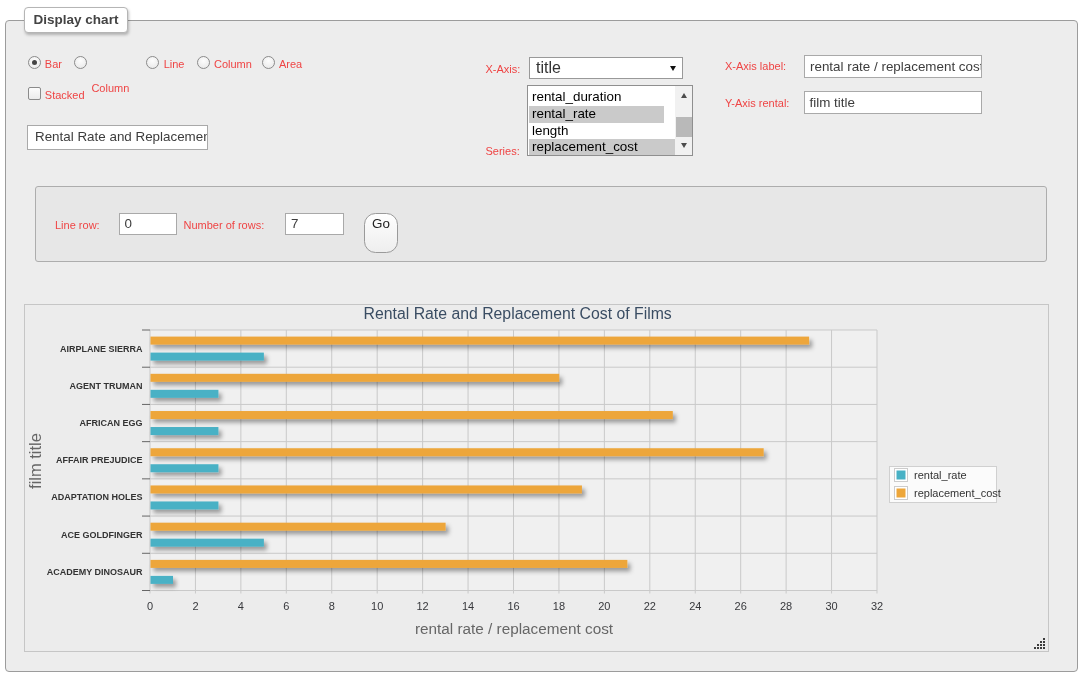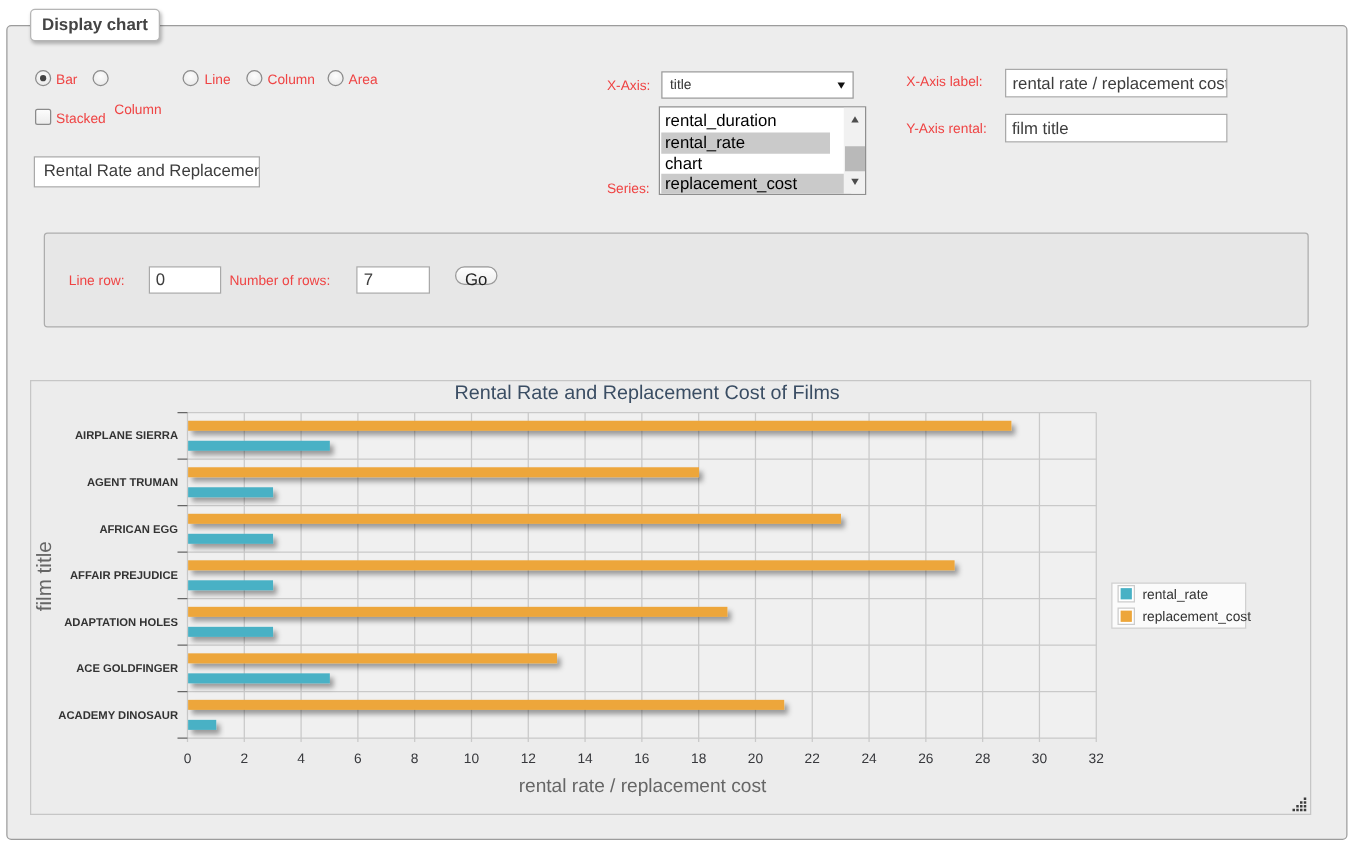--- a/index.html
+++ b/index.html
@@ -6,23 +6,23 @@
 #page{position:relative;width:1081px;height:681px;background:#fff;font-family:"Liberation Sans",sans-serif;overflow:hidden;}
 .abs{position:absolute;}
 #fieldset{left:4.5px;top:19.5px;width:1073px;height:652.5px;border:1.5px solid #9c9c9c;border-radius:4px;background:#ededed;box-sizing:border-box;}
 #legendbox{left:24px;top:7px;width:104px;height:26px;background:#fff;border:1px solid #b5b5b5;border-radius:4px;box-shadow:1px 2px 3px rgba(0,0,0,0.25);box-sizing:border-box;line-height:24px;text-align:center;font-weight:bold;font-size:13.5px;color:#444;}
 .lbl{font-size:11px;color:#ef4444;line-height:14px;}
 .radio{width:13px;height:13px;border:1px solid #8b8b8b;border-radius:50%;background:radial-gradient(circle at 50% 35%,#fdfdfd,#e6e6e6);box-sizing:border-box;}
 .radio.checked::after{content:"";position:absolute;left:3px;top:3px;width:5px;height:5px;border-radius:50%;background:#444;}
 .checkbox{width:13px;height:13px;border:1px solid #8b8b8b;border-radius:2px;background:linear-gradient(#fcfcfc,#ececec);box-sizing:border-box;}
 .tinput{background:#fff;border:1px solid #a9a9a9;box-sizing:border-box;font-size:13.4px;color:#3d3d3d;line-height:20px;padding:0 0 0 5px;white-space:nowrap;overflow:hidden;}
 #panel{left:35px;top:185.5px;width:1012px;height:76px;border:1px solid #adadad;border-radius:3px;background:#e7e7e7;box-sizing:border-box;}
-#gobtn{left:364px;top:213px;width:34px;height:15px;border:1px solid #9a9a9a;border-radius:11.5px;background:linear-gradient(#fefefe,#eeeeee);box-sizing:border-box;text-align:center;font-size:13.4px;color:#222;line-height:20.5px;}
+#gobtn{left:364px;top:213px;width:34px;height:40px;border:1px solid #9a9a9a;border-radius:11.5px;background:linear-gradient(#fefefe,#eeeeee);box-sizing:border-box;text-align:center;font-size:13.4px;color:#222;line-height:20.5px;}
 #chartbox{left:24px;top:304px;width:1025px;height:348px;border:1px solid #c6c6c6;background:#ececec;box-sizing:border-box;}
-#selectbox{left:529px;top:57px;width:154px;height:22px;background:#fff;border:1px solid #999;box-sizing:border-box;font-size:11px;color:#333;line-height:20px;padding-left:6px;}
+#selectbox{left:529px;top:57px;width:154px;height:22px;background:#fff;border:1px solid #999;box-sizing:border-box;font-size:16px;color:#333;line-height:20px;padding-left:6px;}
 #selarrow{left:669.5px;top:66px;width:0;height:0;border-left:3.9px solid transparent;border-right:3.9px solid transparent;border-top:5.5px solid #111;}
 #listbox{left:527px;top:85px;width:166px;height:71px;background:#fff;border:1px solid #8f8f8f;box-sizing:border-box;overflow:hidden;}
 .opt{position:absolute;left:1px;width:132px;height:17px;font-size:13.4px;color:#000;line-height:16px;padding-left:3px;}
 .opt.sel{background:#cacaca;}
 #sbar{position:absolute;right:0;top:0;width:17px;height:69px;background:#f1f1f1;}
 #sthumb{position:absolute;right:0;top:31px;width:16px;height:20px;background:#b9b9b9;}
 .sarrow{position:absolute;right:4.8px;width:0;height:0;border-left:3.8px solid transparent;border-right:3.8px solid transparent;}
 </style>
 </head>
 <body>
@@ -46,21 +46,21 @@
 
   <div class="abs tinput" style="left:27px;top:125px;width:181px;height:24.5px;line-height:22.5px;padding-left:7px;">Rental Rate and Replacement Cost of Films</div>
 
   <div class="abs lbl" style="left:485.5px;top:61.5px;">X-Axis:</div>
   <div class="abs" id="selectbox">title</div>
   <div class="abs" id="selarrow"></div>
 
   <div class="abs" id="listbox">
     <div class="opt" style="top:3px;">rental_duration</div>
     <div class="opt sel" style="top:19.5px;">rental_rate</div>
-    <div class="opt" style="top:36.5px;">chart</div>
+    <div class="opt" style="top:36.5px;">length</div>
     <div class="opt sel" style="top:53px;width:149px;">replacement_cost</div>
     <div id="sbar">
       <div class="sarrow" style="top:7px;border-bottom:5px solid #4d4d4d;"></div>
       <div id="sthumb"></div>
       <div class="sarrow" style="bottom:7px;border-top:5px solid #4d4d4d;"></div>
     </div>
   </div>
   <div class="abs lbl" style="left:485.5px;top:144px;">Series:</div>
 
   <div class="abs lbl" style="left:725px;top:58.5px;">X-Axis label:</div>

